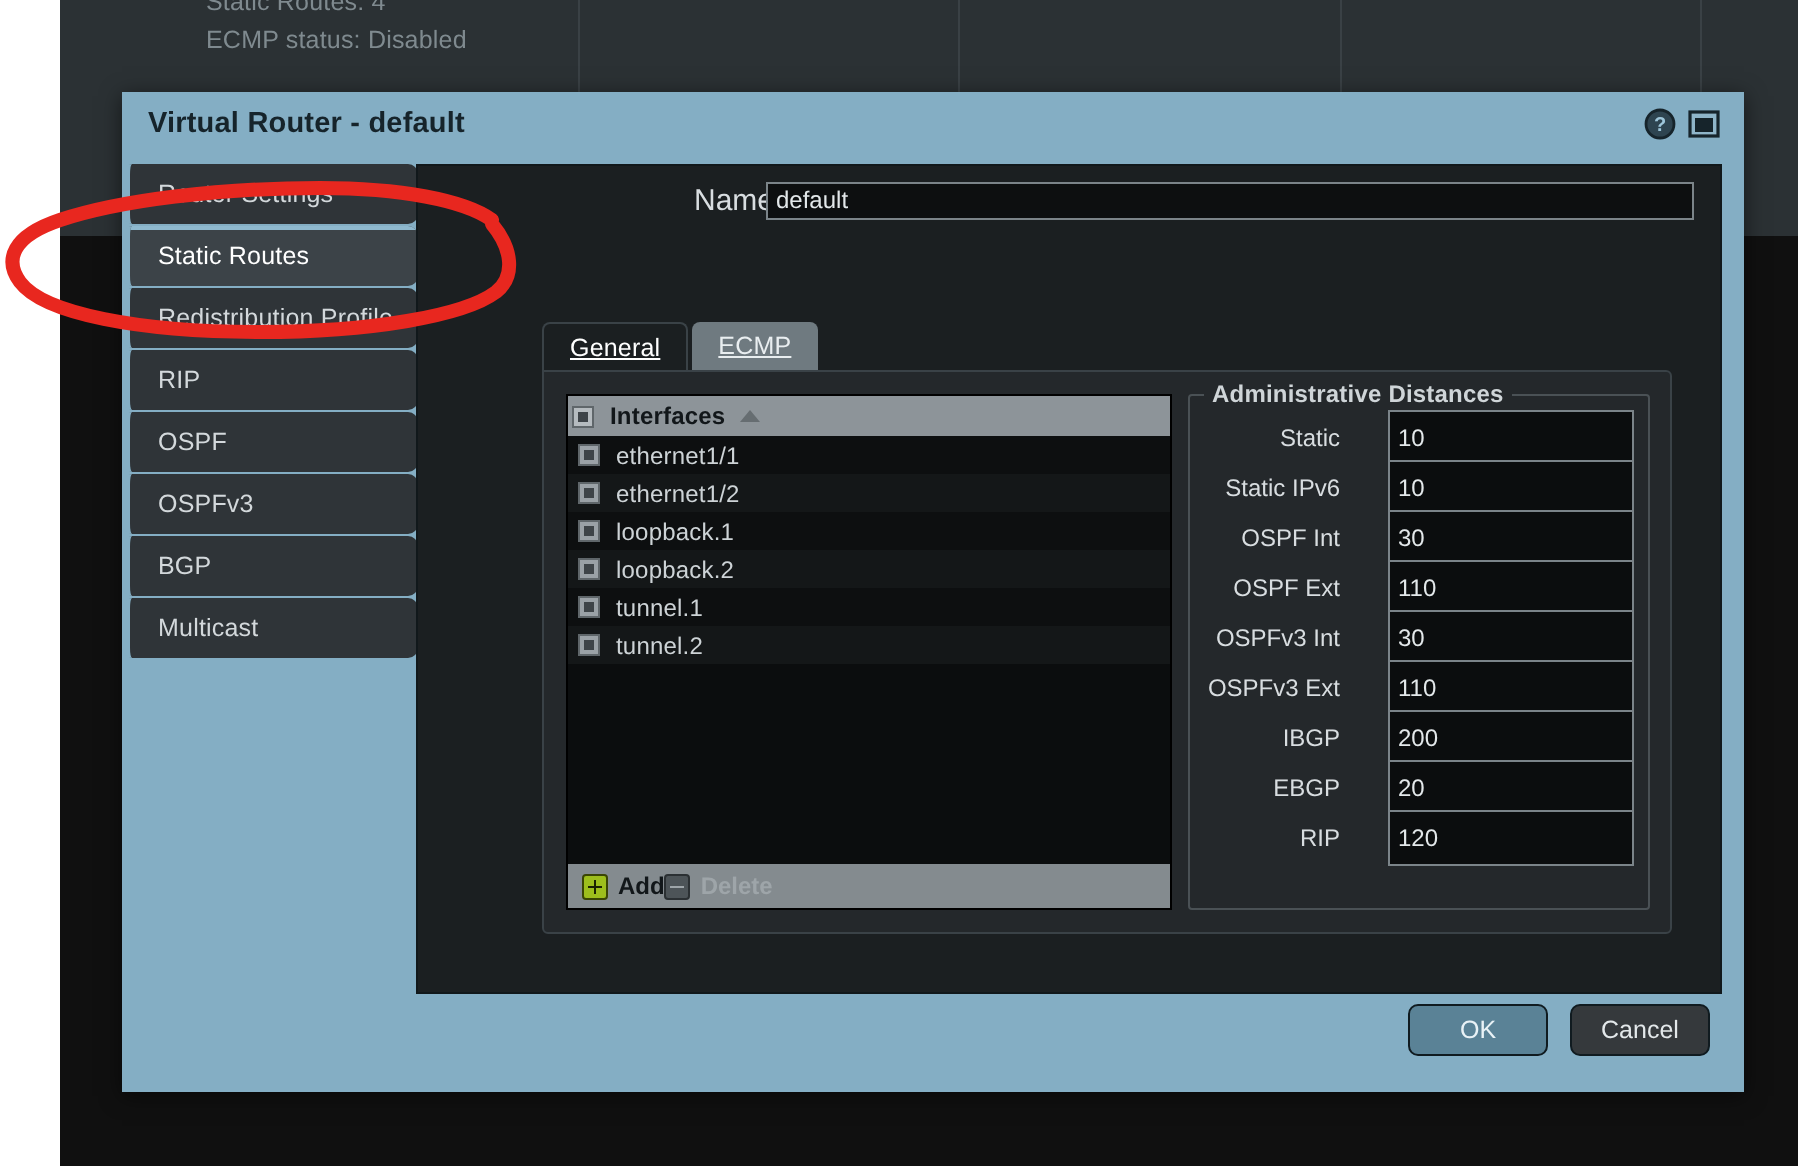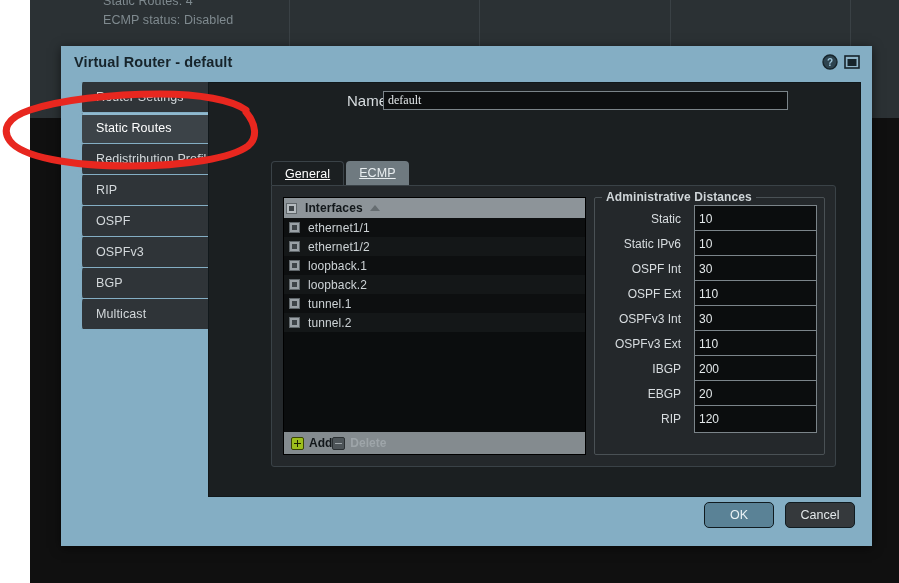--- a/index.html
+++ b/index.html
@@ -69,21 +69,21 @@
     right: 12px; top: 8px;
     display: flex;
     gap: 6px;
     align-items: center;
   }
   .hdr-icon { width: 16px; height: 16px; display: block; cursor: pointer; }
 
   
   .nav {
     position: absolute;
-    left: 17px; top: 36px;
+    left: 0; top: 36px;
     width: 148px;
   }
   .nav-item {
     position: relative;
     height: 30px;
     margin-bottom: 1px;
     background: #2f3438;
     border-radius: 5px 5px 5px 5px;
     display: flex;
     align-items: center;
@@ -124,27 +124,27 @@
   }
   .name-label {
     position: absolute;
     left: 138px;
     font-size: 15px;
     color: #d8dde0;
   }
   .name-input {
     position: absolute;
     left: 174px;
-    width: 405px; height: 19px;
+    width: 464px; height: 19px;
     background: #0d0f10;
     border: 1px solid #6d7removed;
     border: 1px solid #7b8489;
     color: #e3e8ea;
     font-size: 12px;
-    font-family: Liberation Serif, serif;
+    font-family: Liberation Sans, sans-serif;
     padding: 0 4px;
     outline: none;
   }
 
   
   .tabs {
     position: absolute;
     left: 62px; top: 78px;
     display: flex;
     align-items: flex-end;
@@ -295,21 +295,21 @@
   .adm-row {
     height: 25px;
     display: flex;
     align-items: center;
     justify-content: flex-end;
     padding: 0 7px 0 4px;
   }
   .adm-label {
     font-size: 12px;
     color: #d8dde0;
-    margin-right: 13px;
+    margin-right: 24px;
     white-space: nowrap;
   }
   .adm-input {
     width: 123px; height: 18px;
     background: #0b0d0e;
     border: 1px solid #7b8489;
     color: #e3e8ea;
     font-size: 12px;
     font-family: "Liberation Sans", sans-serif;
     padding: 13px 4px;

